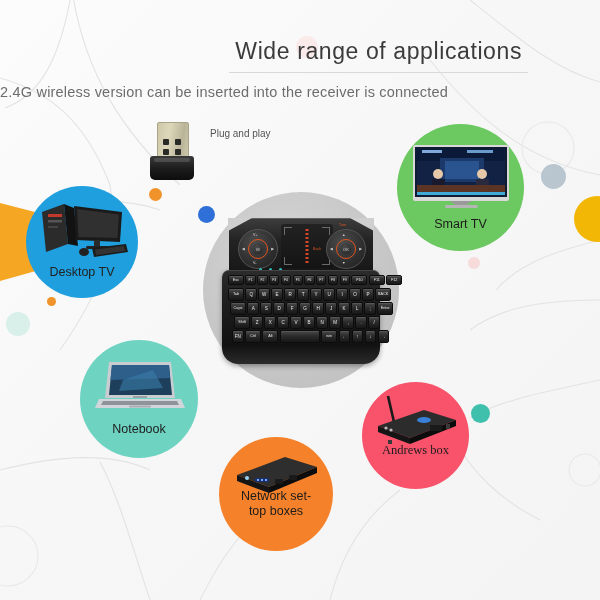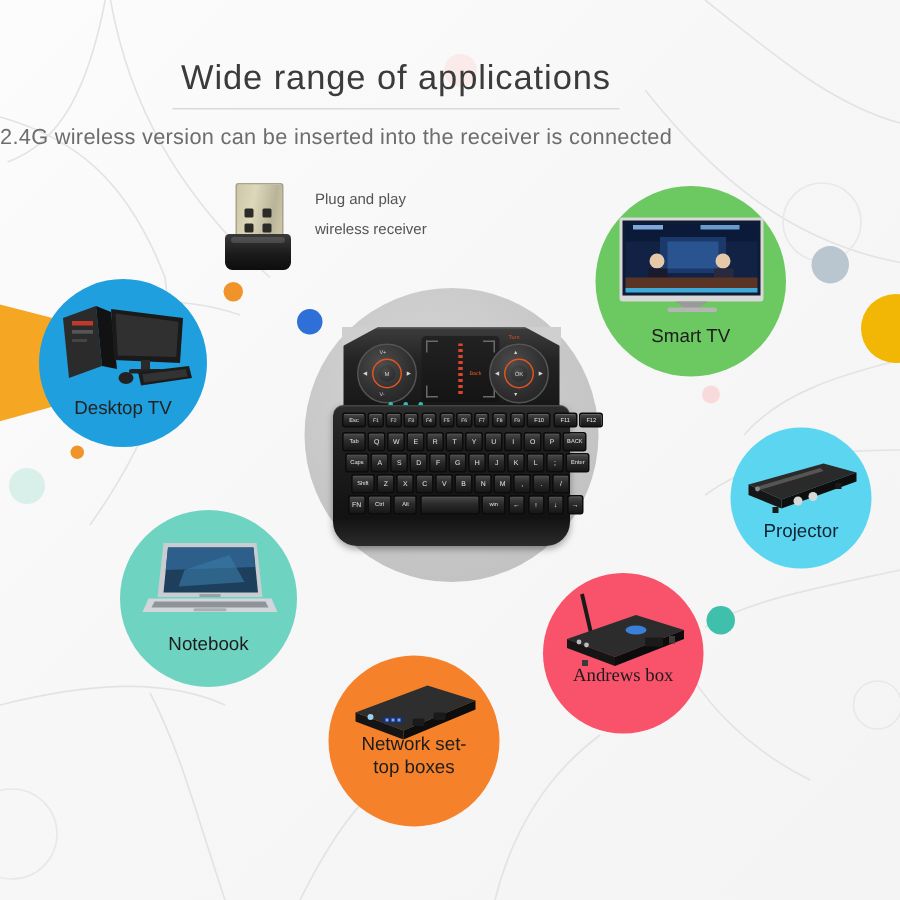--- a/index.html
+++ b/index.html
@@ -11,21 +11,21 @@
   #stage{
     position:relative;width:600px;height:600px;
     background:linear-gradient(135deg,#fcfcfc 0%,#f7f7f7 45%,#f4f4f4 100%);
     overflow:hidden;
   }
   
   .bg-web{position:absolute;inset:0;pointer-events:none;}
   
   .dot{position:absolute;border-radius:50%;}
   
-  .heading-wrap{position:absolute;left:0;top:38px;width:528px;text-align:center;}
+  .heading-wrap{position:absolute;left:0;top:38px;width:528px;text-align:right;}
   .title{
     font-size:23px;color:#3b3b3b;letter-spacing:.6px;font-weight:400;
     display:inline-block;padding:0 6px 7px 6px;border-bottom:1px solid #d9d9d9;
   }
   .subtitle{
     position:absolute;left:0;top:84px;width:600px;text-align:left;
     font-size:14.5px;color:#6d6d6d;letter-spacing:.2px;
   }
   
   .usb-block{position:absolute;left:150px;top:122px;width:215px;height:62px;}
@@ -172,21 +172,20 @@
         <div class="usb-pin" style="left:5px;top:16px;"></div>
         <div class="usb-pin" style="left:17px;top:16px;"></div>
         <div class="usb-pin" style="left:5px;top:26px;"></div>
         <div class="usb-pin" style="left:17px;top:26px;"></div>
       </div>
       <div class="usb-body"></div>
       <div class="usb-gloss"></div>
     </div>
     <div class="usb-text">
       <div>Plug and play</div>
-      <div>wireless receiver</div>
     </div>
   </div>
 
   <div class="hub"></div>
 
   <div class="kb">
 
     <div class="kb-top">
       <div class="kb-notchL"></div>
       <div class="kb-notchR"></div>
@@ -335,34 +334,20 @@
       <rect x="52" y="46" width="22" height="3" rx="1.4" fill="#222"></rect>
 
       <path d="M58 48 L92 44 L94 52 L60 57 Z" fill="#1c1c1c"></path>
       <path d="M61 49.5 L90 46 L91 51 L62 55 Z" fill="#333"></path>
 
       <ellipse cx="50" cy="52" rx="5" ry="4" fill="#222"></ellipse>
     </svg>
     <div class="circle-label" style="top:79px;">Desktop TV</div>
   </div>
 
-  <div class="circle" style="left:487px;top:285px;width:94px;height:94px;background:#5cd6f0;">
-    <svg class="device" style="left:8px;top:18px;" width="80" height="42" viewBox="0 0 80 42">
-      <path d="M4 20 L54 6 L76 12 L26 30 Z" fill="#2a2a2a"></path>
-      <path d="M4 20 L26 30 L26 36 L4 27 Z" fill="#161616"></path>
-      <path d="M26 30 L76 12 L76 18 L26 36 Z" fill="#0e0e0e"></path>
-      <path d="M8 22 L52 9 L54 11 L10 24 Z" fill="#555"></path>
-      <circle cx="37" cy="31" r="3" fill="#d8d8d8"></circle>
-      <circle cx="47" cy="28" r="3" fill="#d8d8d8"></circle>
-      <circle cx="10" cy="23" r="1.6" fill="#888"></circle>
-      <rect x="20" y="35" width="4" height="4" fill="#1a1a1a"></rect>
-      <rect x="62" y="19" width="4" height="4" fill="#1a1a1a"></rect>
-    </svg>
-    <div class="circle-label" style="top:62px;color:#123;">Projector</div>
-  </div>
 
   <div class="circle" style="left:362px;top:382px;width:107px;height:107px;background:#f9526b;">
     <svg class="device" style="left:6px;top:10px;" width="96" height="60" viewBox="0 0 96 60">
 
       <path d="M26 30 L20 4" stroke="#1a1a1a" stroke-width="2.6" fill="none"></path>
 
       <path d="M10 34 L56 18 L88 28 L42 46 Z" fill="#2c2c2c"></path>
       <path d="M10 34 L42 46 L42 52 L10 40 Z" fill="#151515"></path>
       <path d="M42 46 L88 28 L88 34 L42 52 Z" fill="#0c0c0c"></path>
       <ellipse cx="56" cy="28" rx="7" ry="3" fill="#3a7fd8"></ellipse>

